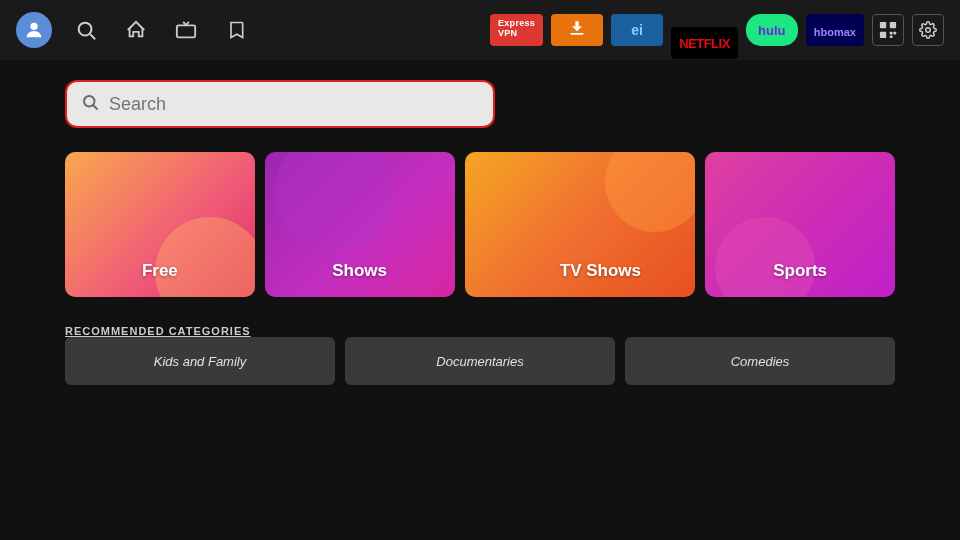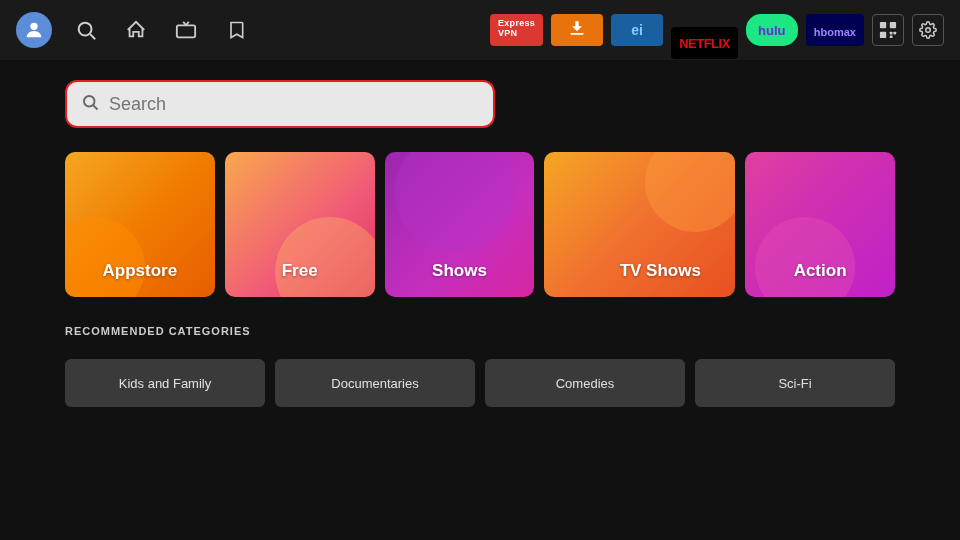--- a/index.html
+++ b/index.html
@@ -209,26 +209,28 @@
       z-index: 1;
       text-shadow: 0 1px 3px rgba(0,0,0,0.4);
     }
 
     
     .rec-label {
       font-size: 11px;
       font-weight: bold;
       letter-spacing: 1px;
       color: #ccc;
-      margin-bottom: 22px;
+      margin-bottom: 0;
       text-transform: uppercase;
+      text-decoration: underline;
     }
     .rec-chips {
       display: flex;
       gap: 10px;
+      font-style: italic;
     }
     .rec-chip {
       flex: 1;
       height: 48px;
       background: #3a3a3a;
       border-radius: 6px;
       display: flex;
       align-items: center;
       justify-content: center;
       font-size: 13px;
@@ -312,40 +314,36 @@
     <span class="search-icon-inner">
       <svg width="18" height="18" viewBox="0 0 24 24" fill="none" stroke="#666" stroke-width="2.5">
         <circle cx="11" cy="11" r="7"></circle>
           <line x1="16.5" y1="16.5" x2="22" y2="22"></line>
       </svg>
     </span>
     <input class="search-input" type="text" placeholder="Search" style="">
   </div>
 
   <div class="category-tiles">
-    <div class="tile tile-appstore">
-      <span class="tile-label">Appstore</span>
-    </div>
     <div class="tile tile-free">
       <span class="tile-label">Free</span>
     </div>
     <div class="tile tile-movies">
       <span class="tile-label">Shows</span>
     </div>
     <div class="tile tile-tvshows">
       <span class="tile-label">TV Shows</span>
     </div>
     <div class="tile tile-sports">
-      <span class="tile-label">Action</span>
+      <span class="tile-label">Sports</span>
     </div>
   </div>
 
   <div>
     <div class="rec-label">RECOMMENDED CATEGORIES</div>
     <div class="rec-chips">
       <div class="rec-chip">Kids and Family</div>
       <div class="rec-chip">Documentaries</div>
       <div class="rec-chip">Comedies</div>
-      <div class="rec-chip">Sci-Fi</div>
     </div>
   </div>
 
 </div>
 
 </body></html>

